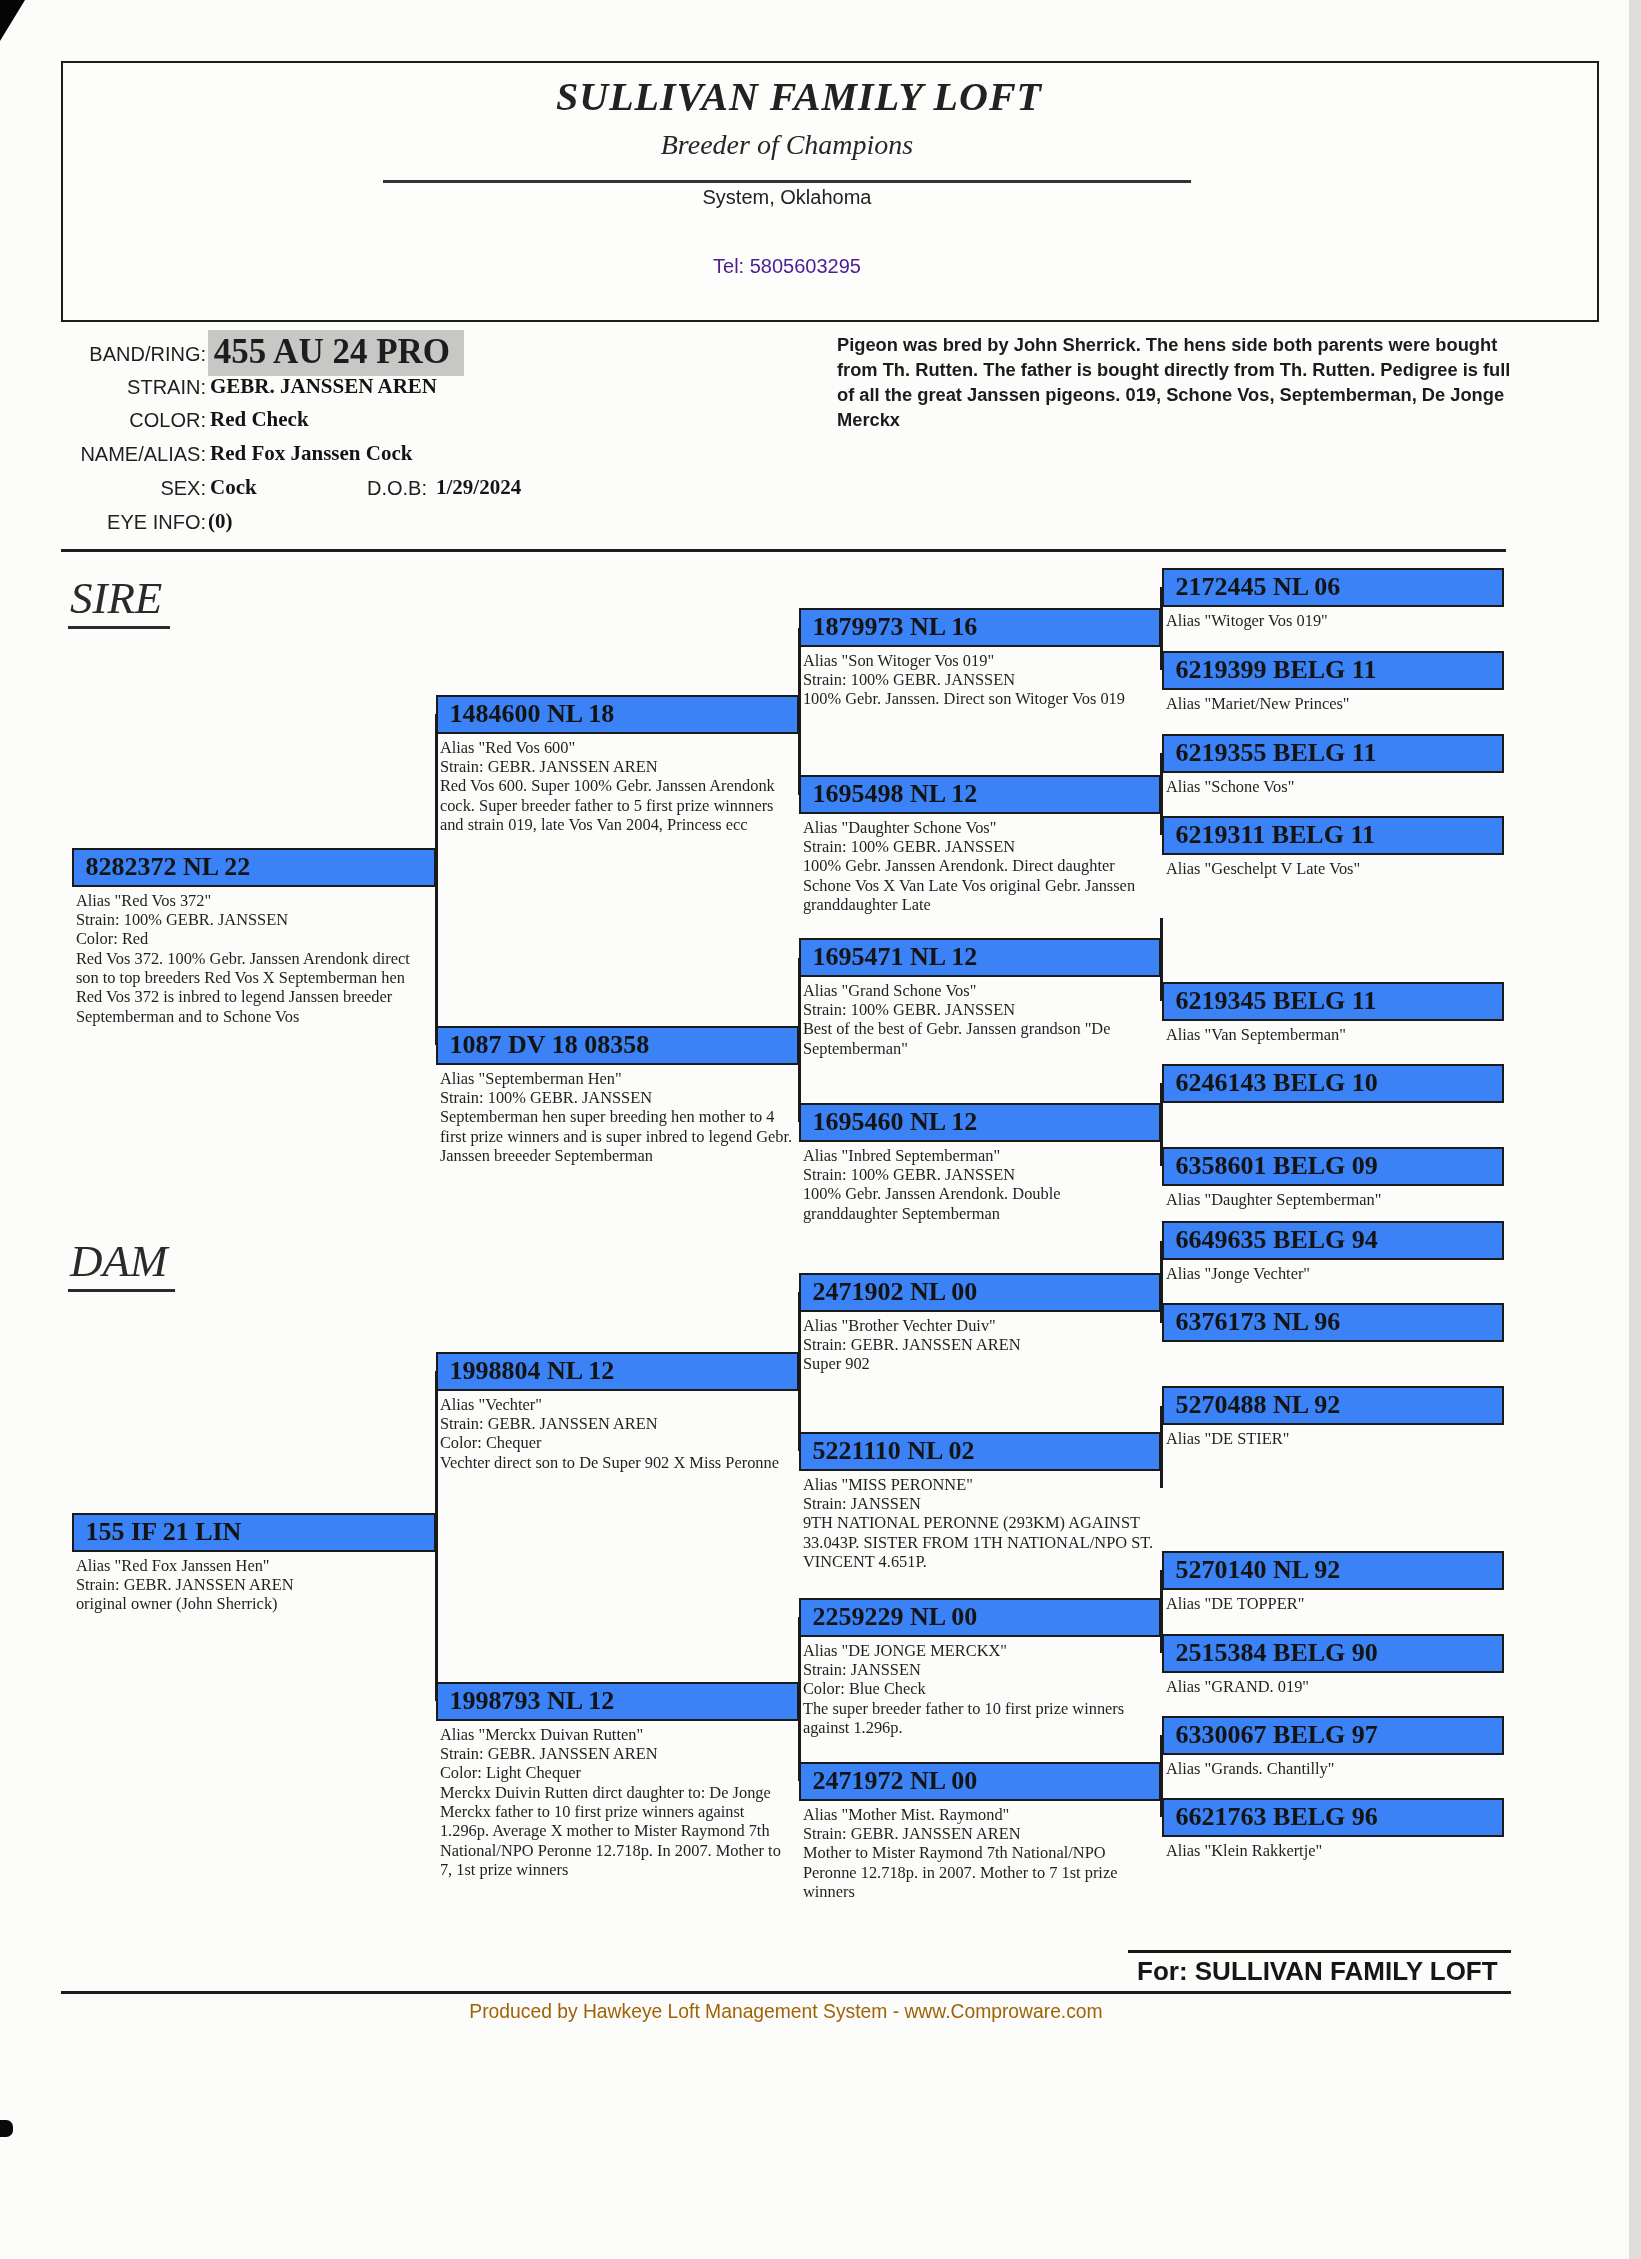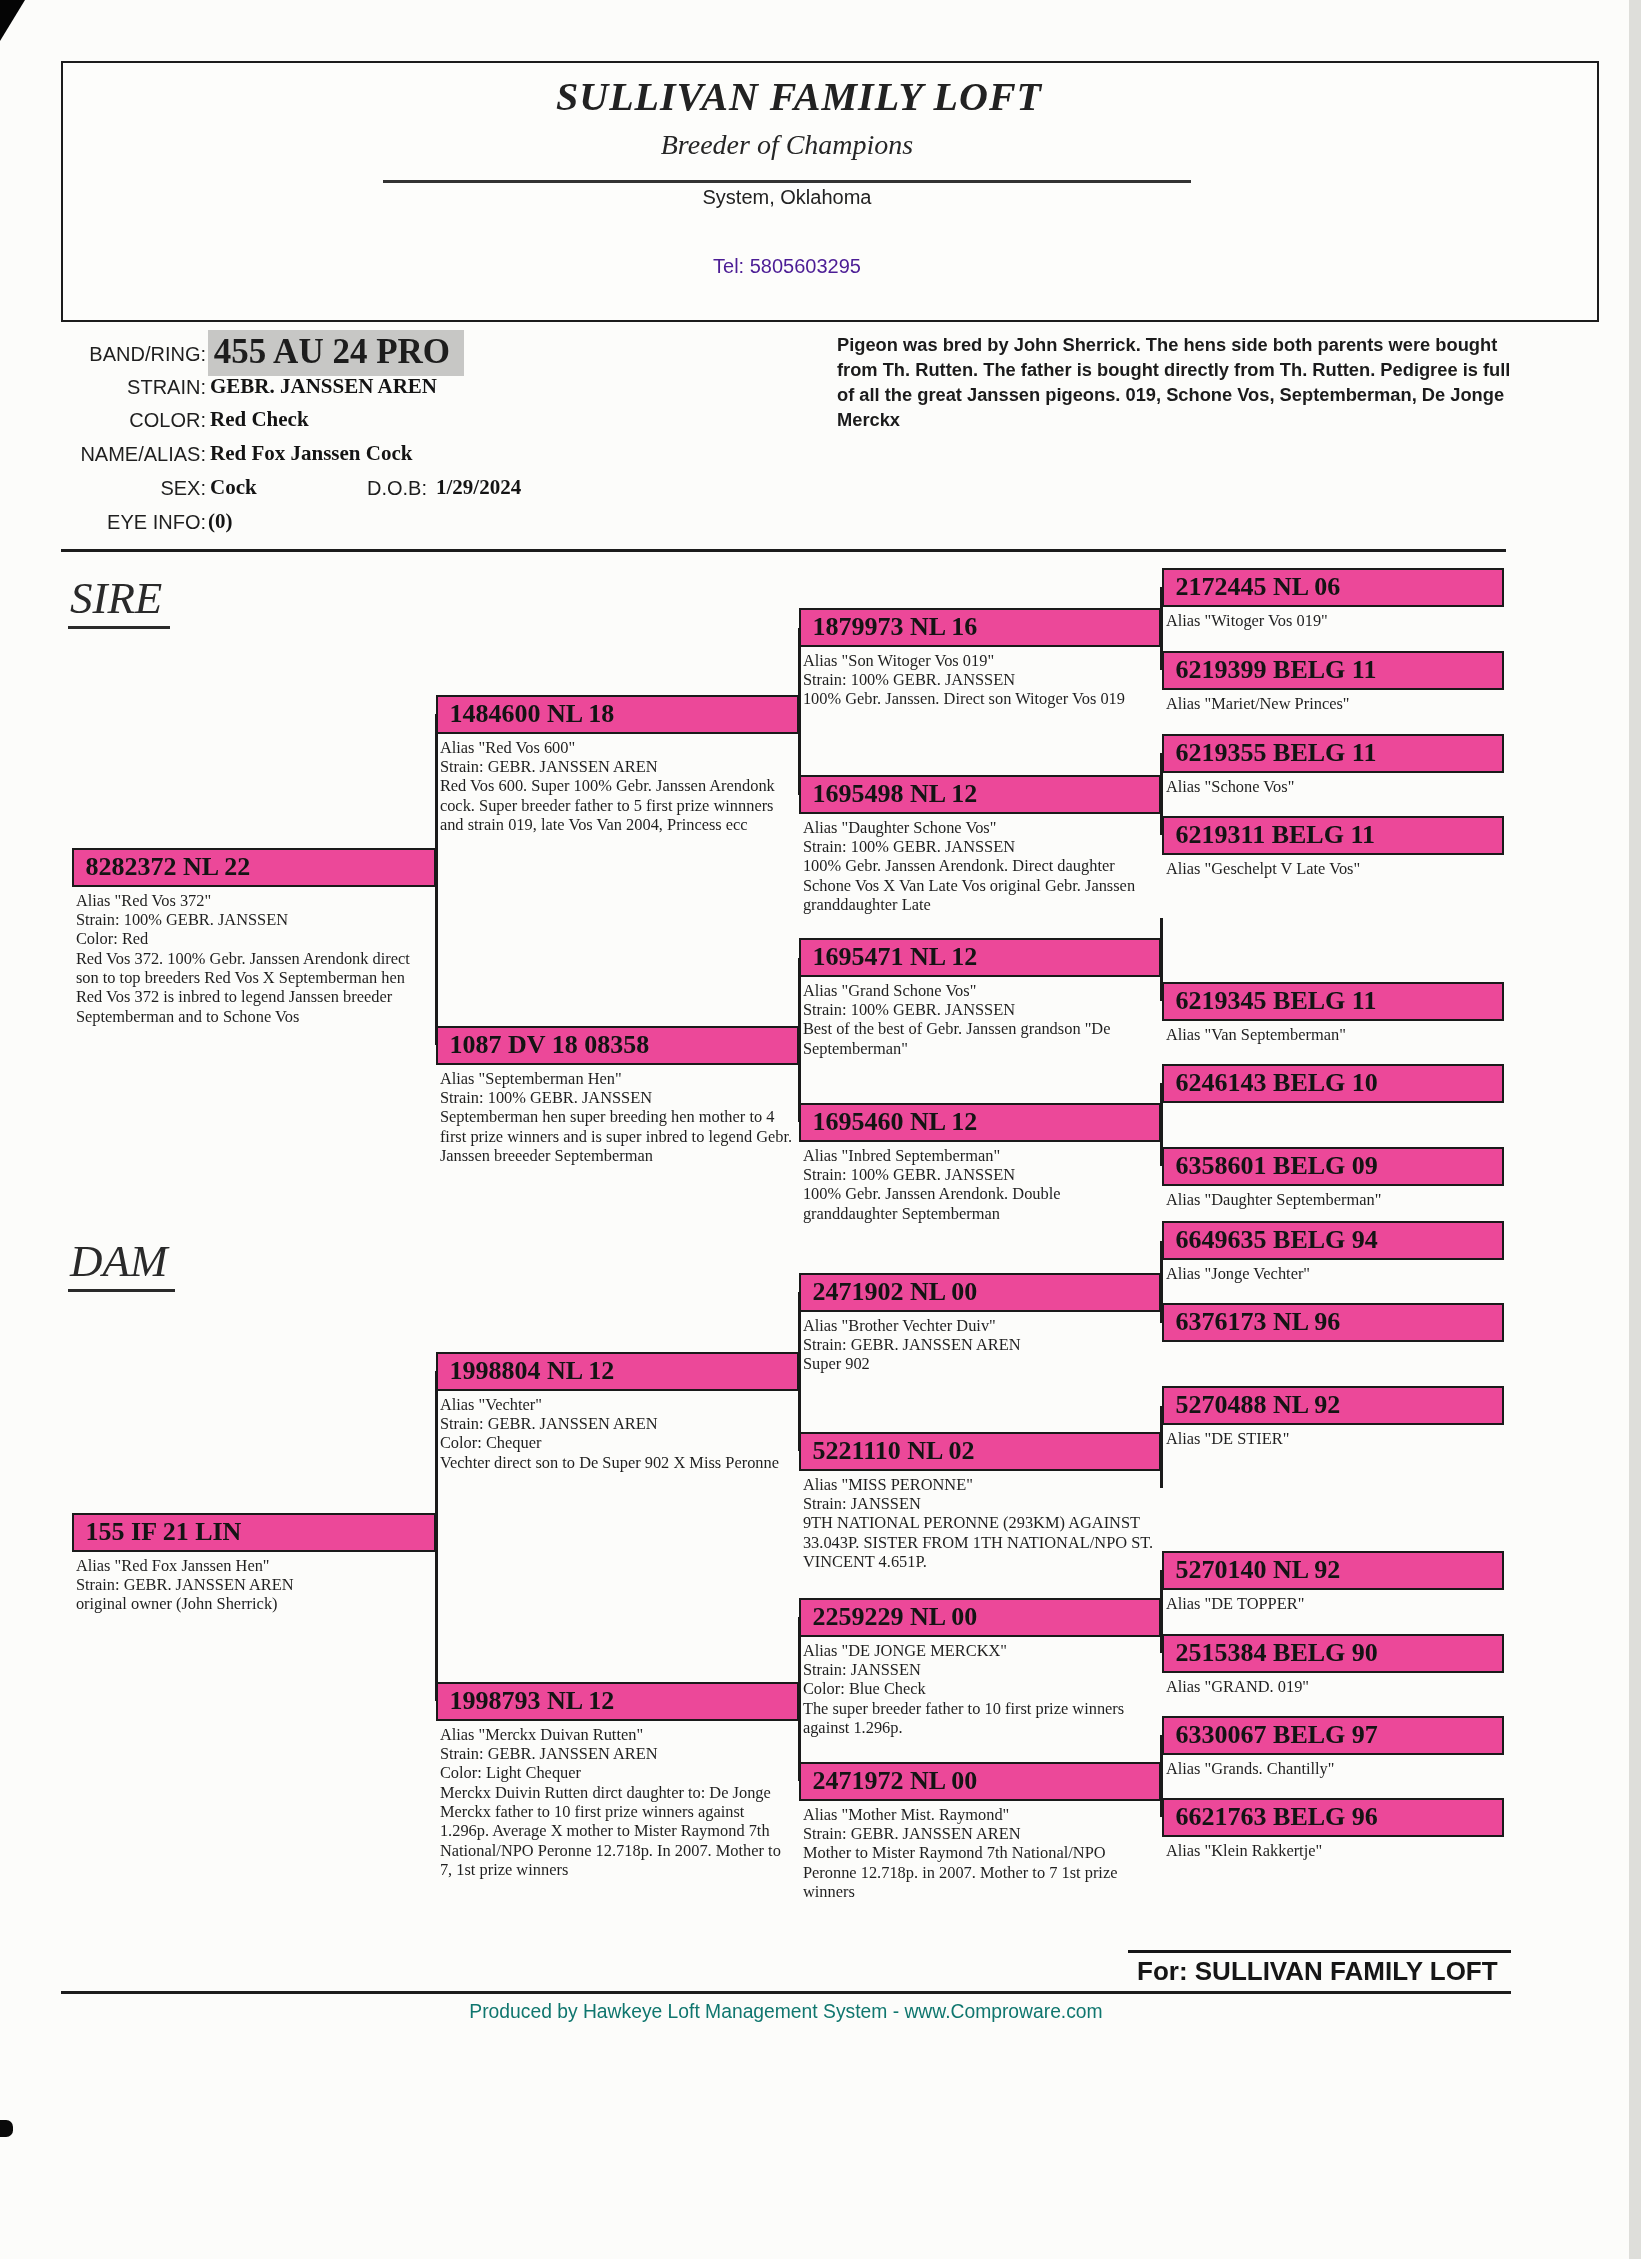--- a/index.html
+++ b/index.html
@@ -36,33 +36,33 @@
 
   
   .section-heading{position:absolute;left:68px;
     font:italic 400 45px "Liberation Serif",serif;color:#2a2a2a;
     border-bottom:3.9px solid #2a2a2a;padding:0 7.7px 1.9px 1.9px;}
   #sire-heading{top:572px;}
   #dam-heading{top:1235px;}
 
   
   .pbox{position:absolute;}
-  .pband{box-sizing:border-box;height:39px;border:2.9px solid #1a1a1a;background:#ec4899;
+  .pband{box-sizing:border-box;height:39px;border:2.9px solid #1a1a1a;background:#3b82f6;
     font:700 26px/31px "Liberation Serif",serif;color:#141414;
     padding:1px 1.9px 0 11.6px;white-space:nowrap;overflow:hidden;}
   .pdesc{padding:3.9px 1.9px 0 3.9px;}
   .pline{font:400 16.4px/19.3px "Liberation Serif",serif;color:#1f1f1f;}
   .bracket{position:absolute;width:2.9px;background:#1a1a1a;}
 
   
   #for-rule-top{left:1128px;top:1950px;width:383px;height:2.9px;background:#161616;}
   #for-line{left:1137px;top:1956px;font:700 26px "Liberation Sans",sans-serif;color:#161616;white-space:nowrap;}
   #footer-rule{left:61px;top:1991px;width:1450px;height:2.9px;background:#1c1c1c;}
   #produced-by{left:61px;top:2001px;width:1450px;text-align:center;
-    font:400 19.3px "Liberation Sans",sans-serif;color:#0f766e;}
+    font:400 19.3px "Liberation Sans",sans-serif;color:#a16207;}
 
   
   #artifact-corner{left:0;top:0;width:25px;height:41px;background:#050505;
     clip-path:polygon(0 0,100% 0,0 100%);}
   #artifact-dot{left:0;top:2120px;width:12.6px;height:17.4px;background:#0a0a0a;border-radius:0 6.8px 6.8px 0;}
   #artifact-right-strip{left:1629px;top:0;width:12.6px;height:2259px;background:#dededa;}
 </style>
 </head>
 <body>
 

